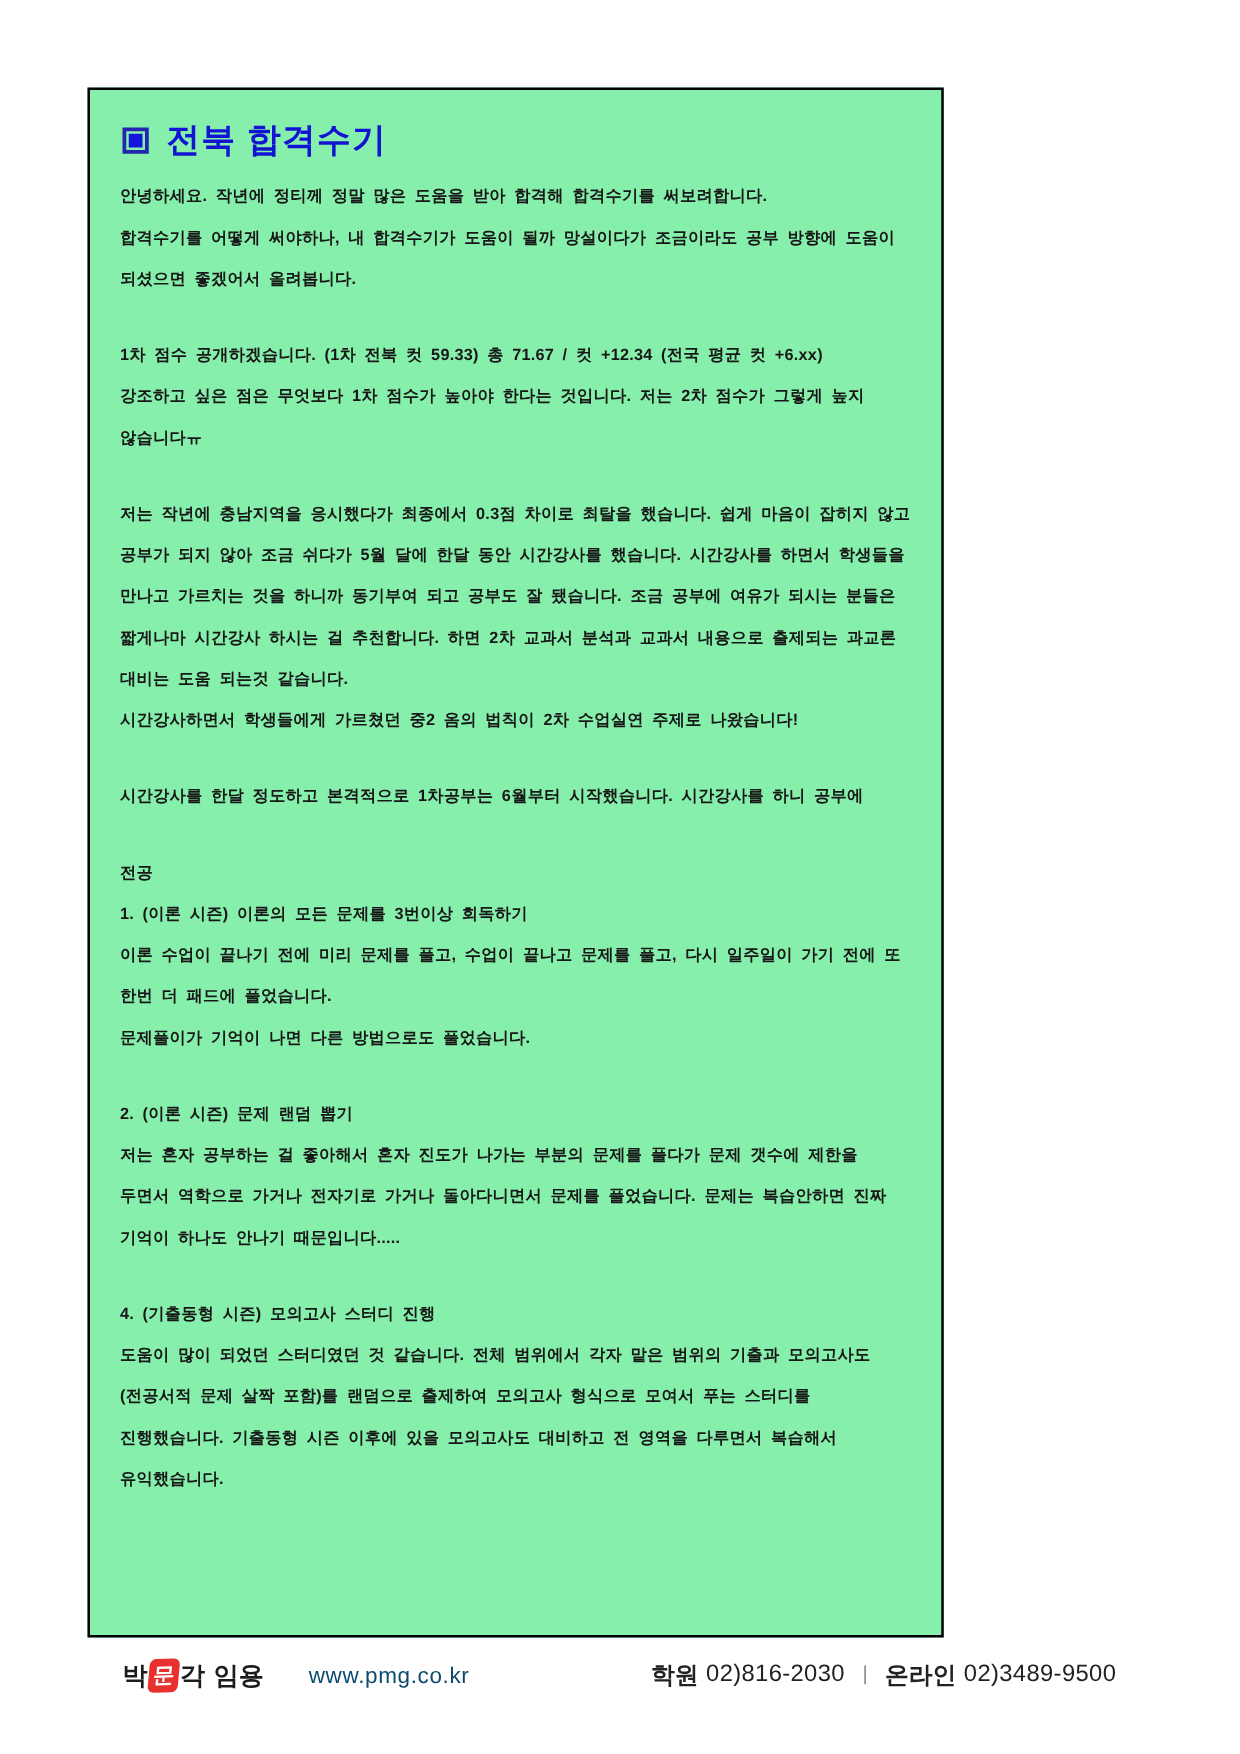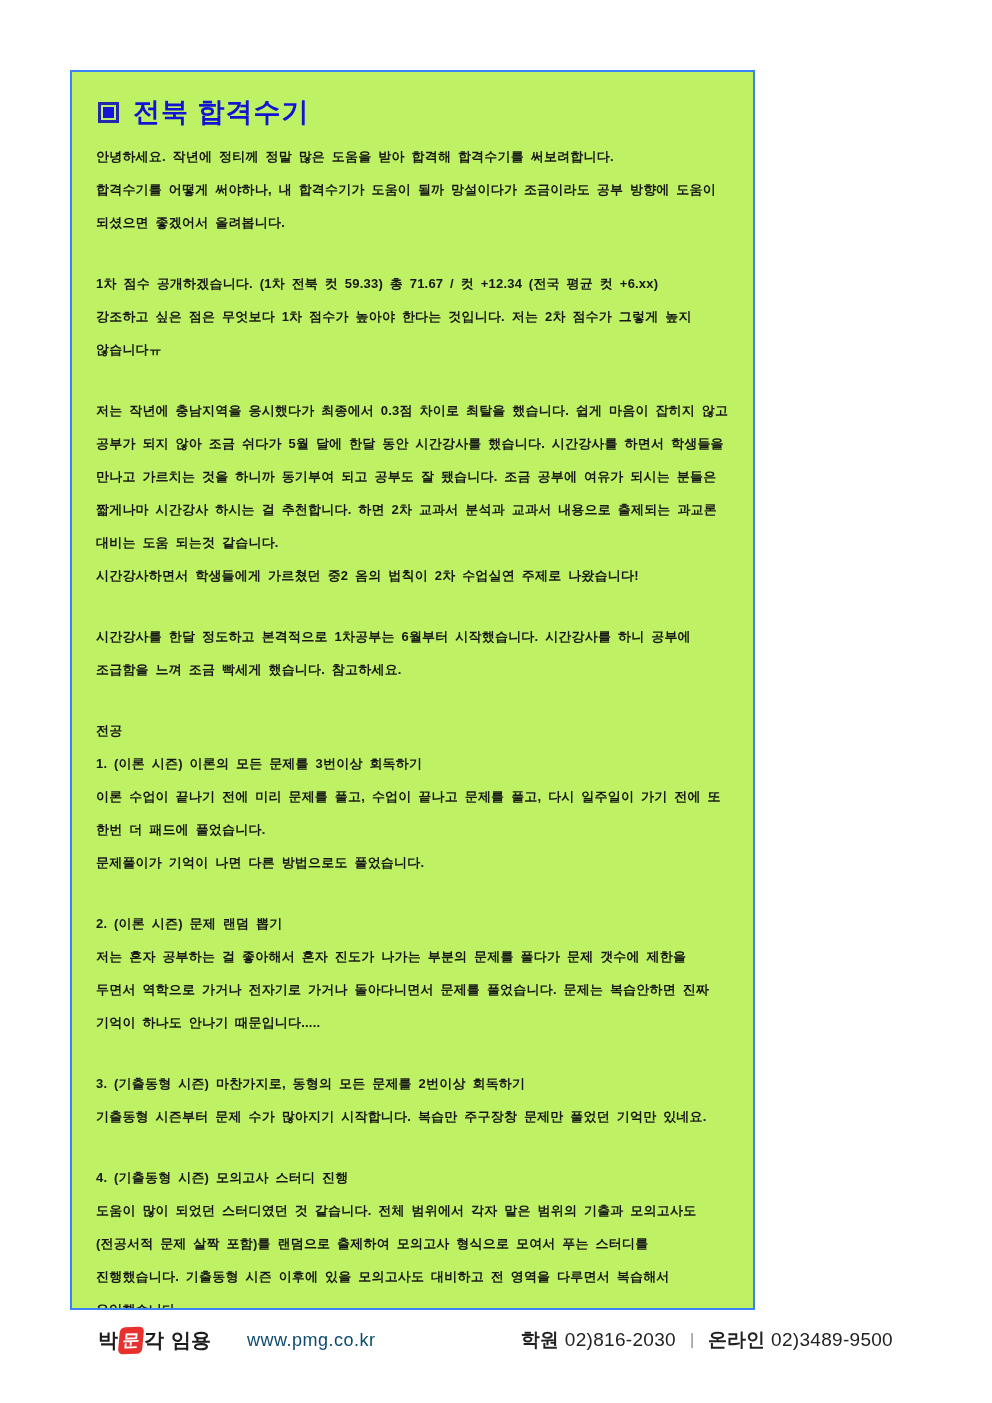--- a/index.html
+++ b/index.html
@@ -11,24 +11,24 @@
     color: #171717;
   }
   .page {
     position: absolute; inset: 0;
     background: #ffffff;
   }
   .content-box {
     position: absolute;
     left: 70px; top: 70px;
     width: 685px; height: 1240px;
-    border: 2px solid #3b82f6;
+    border: 2px solid #000000;
     padding: 16px 24px 10px 24px;
     overflow: hidden;
-    background: #bef264;
+    background: #86efac;
   }
   .doc-title {
     display: flex; align-items: center;
     margin: 6px 0 10px 2px;
     height: 36px;
   }
   .title-icon {
     width: 21px; height: 21px;
     border: 3px solid #2525ad;
     display: inline-flex; align-items: center; justify-content: center;
@@ -133,45 +133,40 @@
       <div class="line">저는 작년에 충남지역을 응시했다가 최종에서 0.3점 차이로 최탈을 했습니다. 쉽게 마음이 잡히지 않고</div>
       <div class="line">공부가 되지 않아 조금 쉬다가 5월 달에 한달 동안 시간강사를 했습니다. 시간강사를 하면서 학생들을</div>
       <div class="line">만나고 가르치는 것을 하니까 동기부여 되고 공부도 잘 됐습니다. 조금 공부에 여유가 되시는 분들은</div>
       <div class="line">짧게나마 시간강사 하시는 걸 추천합니다.  하면 2차 교과서 분석과 교과서 내용으로 출제되는 과교론</div>
       <div class="line">대비는 도움 되는것 같습니다.</div>
       <div class="line">시간강사하면서 학생들에게 가르쳤던 중2 옴의 법칙이 2차 수업실연 주제로 나왔습니다!</div>
     </div>
 
     <div class="block">
       <div class="line">시간강사를 한달 정도하고 본격적으로 1차공부는 6월부터 시작했습니다. 시간강사를 하니 공부에</div>
-      <div class="line">조급함을 느껴 조금 빡세게 했습니다. 참고하세요.</div>
     </div>
 
     <div class="block">
       <div class="line">전공</div>
     </div>
 
     <div class="block no-gap">
       <div class="line">1. (이론 시즌) 이론의 모든 문제를 3번이상 회독하기</div>
       <div class="line">이론 수업이 끝나기 전에 미리 문제를 풀고, 수업이 끝나고 문제를 풀고, 다시 일주일이 가기 전에 또</div>
       <div class="line">한번 더 패드에 풀었습니다.</div>
       <div class="line">문제풀이가 기억이 나면 다른 방법으로도 풀었습니다.</div>
     </div>
 
     <div class="block">
       <div class="line">2. (이론 시즌) 문제 랜덤 뽑기</div>
       <div class="line">저는 혼자 공부하는 걸 좋아해서 혼자 진도가 나가는 부분의 문제를 풀다가 문제 갯수에 제한을</div>
       <div class="line">두면서 역학으로 가거나 전자기로 가거나 돌아다니면서 문제를 풀었습니다. 문제는 복습안하면 진짜</div>
       <div class="line">기억이 하나도 안나기 때문입니다.....</div>
     </div>
 
-    <div class="block">
-      <div class="line">3. (기출동형 시즌) 마찬가지로, 동형의 모든 문제를 2번이상 회독하기</div>
-      <div class="line">기출동형 시즌부터 문제 수가 많아지기 시작합니다. 복습만 주구장창 문제만 풀었던 기억만 있네요.</div>
-    </div>
 
     <div class="block">
       <div class="line">4. (기출동형 시즌) 모의고사 스터디 진행</div>
       <div class="line">도움이 많이 되었던 스터디였던 것 같습니다. 전체 범위에서 각자 맡은 범위의 기출과 모의고사도</div>
       <div class="line">(전공서적 문제 살짝 포함)를 랜덤으로 출제하여 모의고사 형식으로 모여서 푸는 스터디를</div>
       <div class="line">진행했습니다. 기출동형 시즌 이후에 있을 모의고사도 대비하고 전 영역을 다루면서 복습해서</div>
       <div class="line">유익했습니다.</div>
     </div>
 
   </div>

